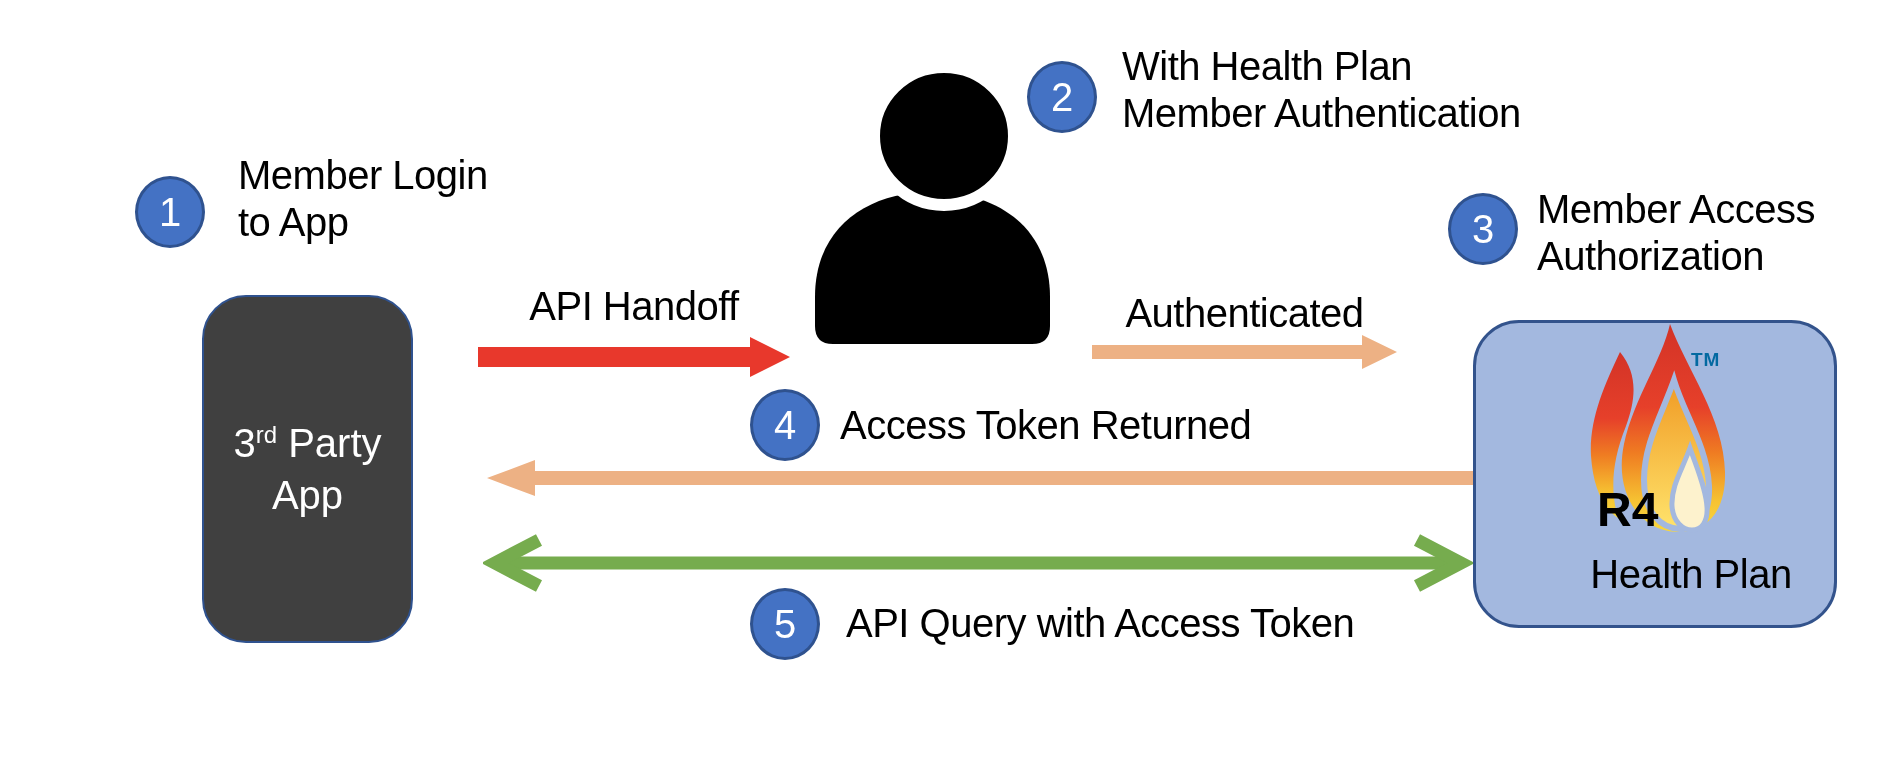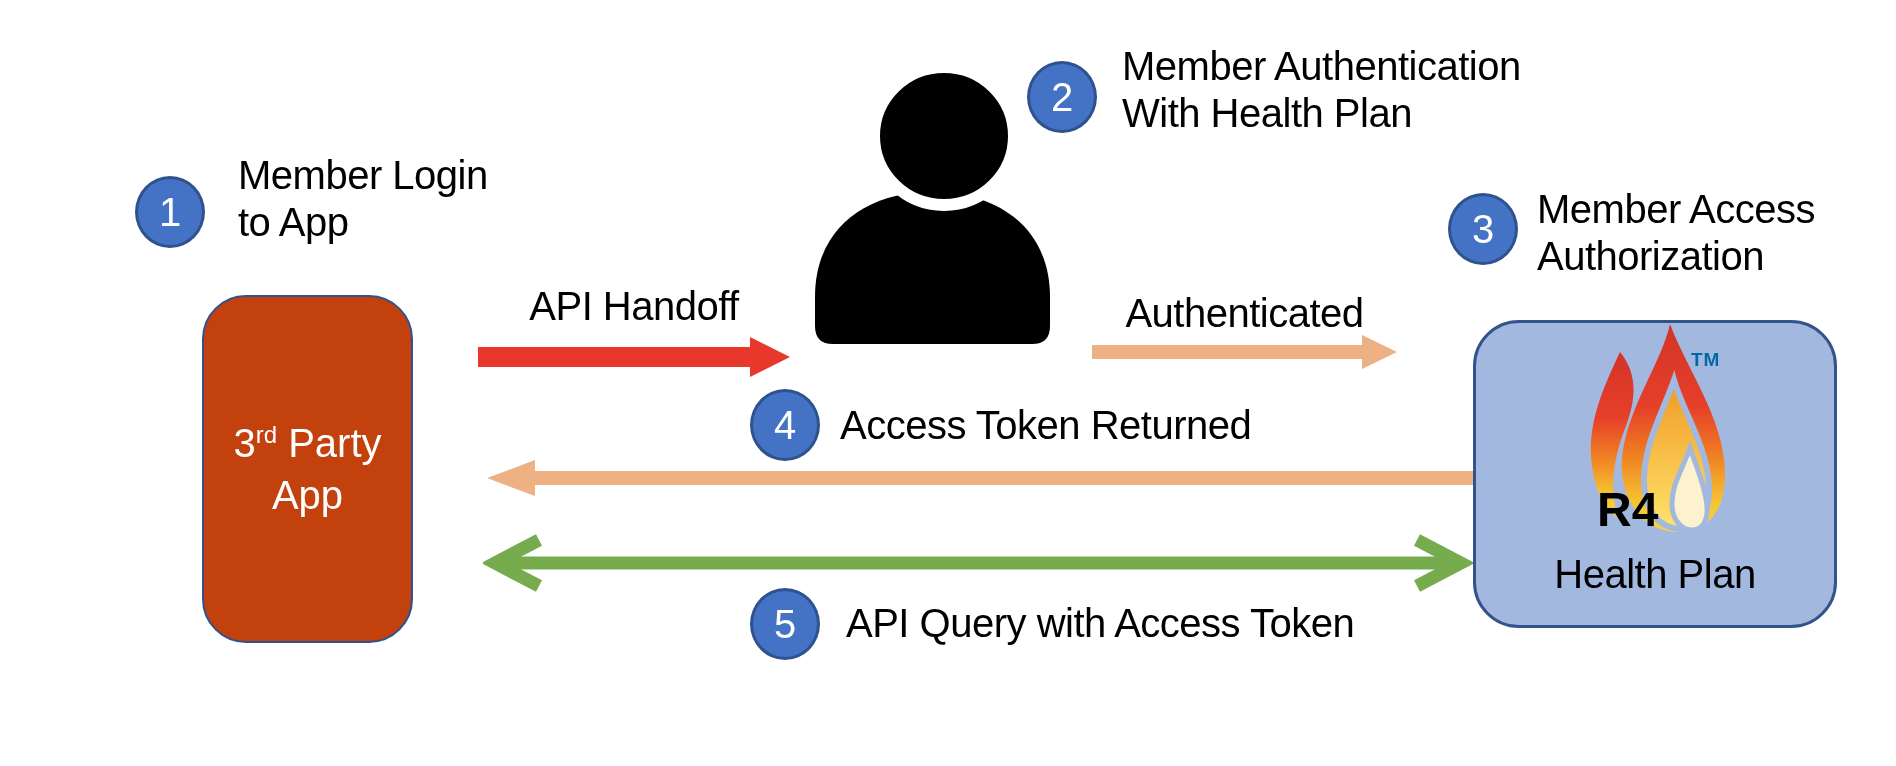--- a/index.html
+++ b/index.html
@@ -15,34 +15,34 @@
     color:#fff;font-size:40px;font-weight:400;
   }
   
   .lbl{
     position:absolute;font-size:40px;line-height:47px;color:#000;
     white-space:nowrap;letter-spacing:-0.5px;
   }
   
   .app-box{
     position:absolute;left:202px;top:295px;width:211px;height:348px;
-    background:#c2410c;border:2px solid #2f528f;border-radius:44px;box-sizing:border-box;
+    background:#404040;border:2px solid #2f528f;border-radius:44px;box-sizing:border-box;
     display:flex;flex-direction:column;align-items:center;justify-content:center;
     color:#fff;font-size:40px;line-height:52px;
   }
   .app-box .app-line{white-space:pre;}
   .app-box sup{font-size:24px;vertical-align:super;line-height:0;}
   
   .hp-box{
     position:absolute;left:1473px;top:320px;width:364px;height:308px;
     background:#a3b8df;border:3px solid #33538c;border-radius:46px;box-sizing:border-box;
   }
   .hp-label{
     position:absolute;left:1473px;top:552px;width:364px;text-align:center;
-    font-size:40px;color:#000;letter-spacing:-0.5px;
+    font-size:40px;color:#000;letter-spacing:-0.5px;padding-left:36px;
   }
   .hp-r4{
     position:absolute;left:1597px;top:482px;font-size:48px;font-weight:700;color:#000;
   }
   .hp-tm{
     position:absolute;left:1691px;top:349px;font-size:19px;font-weight:700;color:#0369a1;
     letter-spacing:1px;
   }
   svg{position:absolute;display:block;}
   .arrow-label{position:absolute;font-size:40px;color:#000;text-align:center;letter-spacing:-0.5px;}
@@ -72,22 +72,22 @@
 
   <svg style="left:812px;top:64px;" width="241" height="280" viewBox="0 0 241 280">
     <path d="M21,280 Q3,280 3,262 L3,233 C3,164 54,128 120,128 C186,128 238,164 238,233 L238,262 Q238,280 220,280 Z" fill="#000000"></path>
     <ellipse cx="132" cy="72" rx="70" ry="69" stroke="#ffffff" stroke-width="12" fill="#000000"></ellipse>
   </svg>
 
   <div class="badge" style="left:1027px;top:61px;">
     <span>2</span>
   </div>
   <div class="lbl" style="left:1122px;top:43px;">
+    <div>With Health Plan</div>
     <div>Member Authentication</div>
-    <div>With Health Plan</div>
   </div>
 
   <div class="arrow-label" style="left:1092px;top:291px;width:305px;">Authenticated</div>
   <svg style="left:1092px;top:332px;" width="305" height="40" viewBox="0 0 305 40">
     <polygon points="0,13 270,13 270,3 305,20 270,37 270,27 0,27" fill="#edb184"></polygon>
   </svg>
 
   <div class="badge" style="left:1448px;top:193px;">
     <span>3</span>
   </div>

